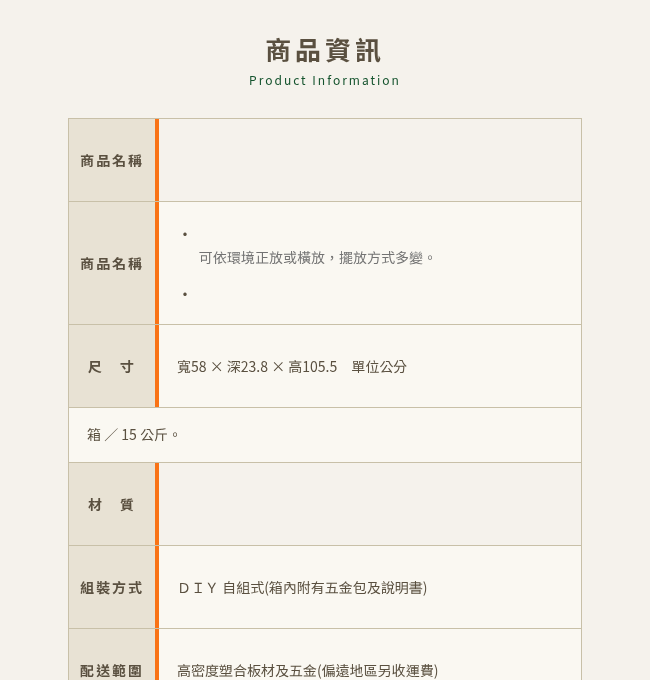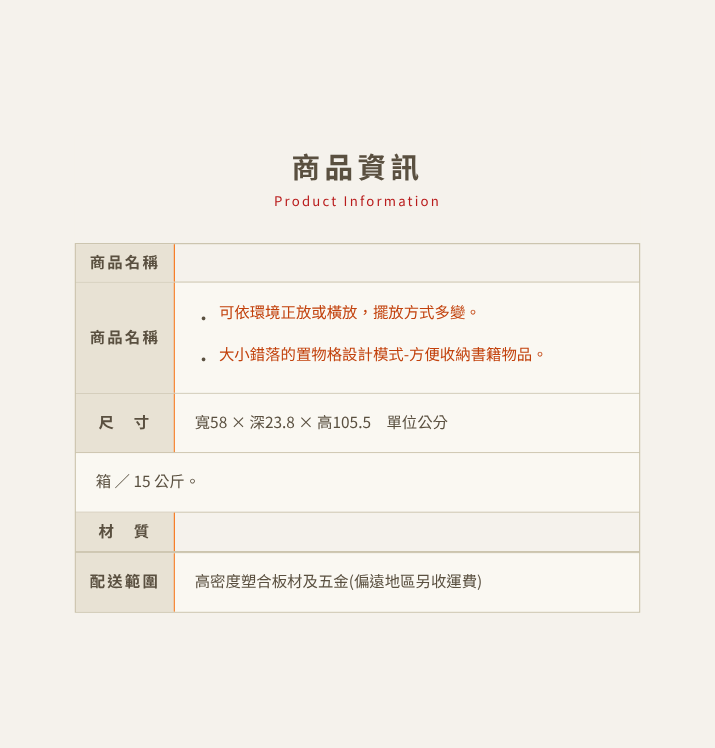--- a/index.html
+++ b/index.html
@@ -28,21 +28,21 @@
 
     .page-title-zh {
       font-size: 26px;
       font-weight: bold;
       color: #5a5040;
       letter-spacing: 4px;
     }
 
     .page-title-en {
       font-size: 12px;
-      color: #b91c1c;
+      color: #14532d;
       letter-spacing: 2px;
       margin-top: 4px;
     }
 
     .info-table {
       width: 100%;
       border-collapse: collapse;
       border: 1px solid #c8c0a8;
     }
 
@@ -50,31 +50,31 @@
       display: flex;
       border-bottom: 1px solid #c8c0a8;
     }
 
     .info-row:last-child {
       border-bottom: none;
     }
 
     .label-cell {
       background-color: #e8e2d4;
-      padding: 6px 10px;
+      padding: 30px 10px;
       min-width: 90px;
       width: 90px;
       display: flex;
       align-items: center;
       justify-content: center;
       font-size: 14px;
       font-weight: bold;
       color: #5a5040;
       letter-spacing: 2px;
-      border-right: 1px solid #f97316;
+      border-right: 4px solid #f97316;
       text-align: center;
       line-height: 1.6;
     }
 
     .value-cell {
       background-color: #faf8f2;
       padding: 14px 18px;
       flex: 1;
       font-size: 14px;
       color: #5a5040;
@@ -103,22 +103,23 @@
     .bullet {
       color: #5a5040;
       margin-right: 6px;
       margin-top: 1px;
       font-size: 16px;
       flex-shrink: 0;
     }
 
     .bullet-text {
       font-size: 14px;
-      color: #c2410c;
+      color: #737373;
       line-height: 1.7;
+      margin-top: 28px;
     }
   </style>
 </head>
 <body>
 
 <div class="container">
   <div class="page-header">
     <div class="page-title-zh">商品資訊</div>
     <div class="page-title-en">Product Information</div>
   </div>
@@ -129,34 +130,35 @@
       </div>
       <div class="info-row">
         <div class="label-cell">商品名稱</div>
         <div class="value-cell description">
           <div class="bullet-item">
             <span class="bullet">•</span>
             <span class="bullet-text">可依環境正放或橫放，擺放方式多變。</span>
           </div>
           <div class="bullet-item">
             <span class="bullet">•</span>
-            <span class="bullet-text">大小錯落的置物格設計模式-方便收納書籍物品。</span>
           </div>
         </div>
       </div>
       <div class="info-row">
         <div class="label-cell">尺　寸</div>
         <div class="value-cell">寬58 × 深23.8 × 高105.5　單位公分</div>
       </div>
       <div class="info-row">
         <div class="value-cell">箱 ／ 15 公斤。</div>
       </div>
       <div class="info-row">
         <div class="label-cell">材　質</div>
       </div>
       <div class="info-row">
+        <div class="label-cell">組裝方式</div>
+        <div class="value-cell">ＤＩＹ 自組式(箱內附有五金包及說明書)</div>
       </div>
       <div class="info-row">
         <div class="label-cell">配送範圍</div>
         <div class="value-cell">高密度塑合板材及五金(偏遠地區另收運費)</div>
       </div>
     </div>
 </div>
 
 </body></html>

